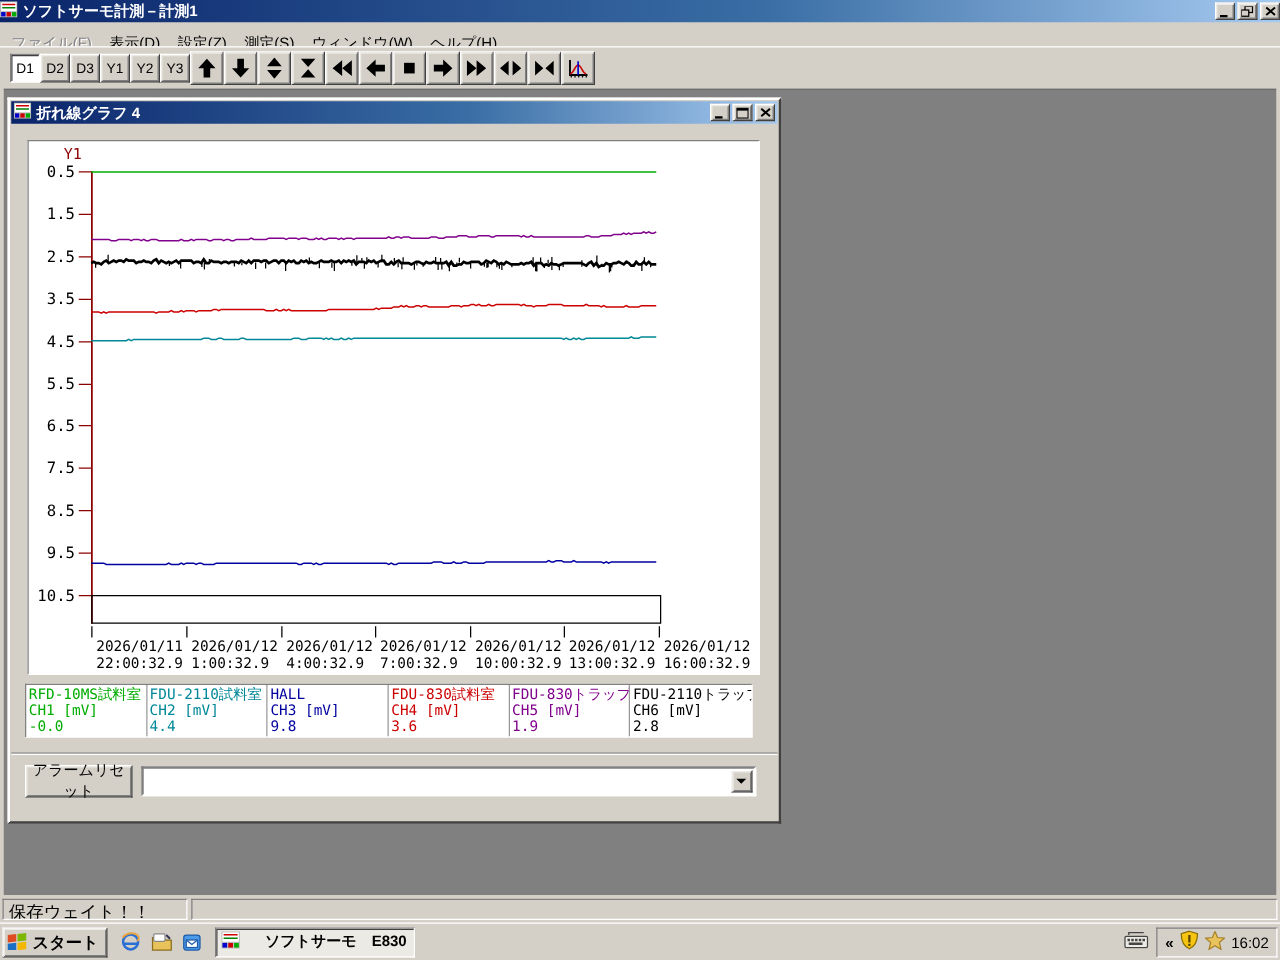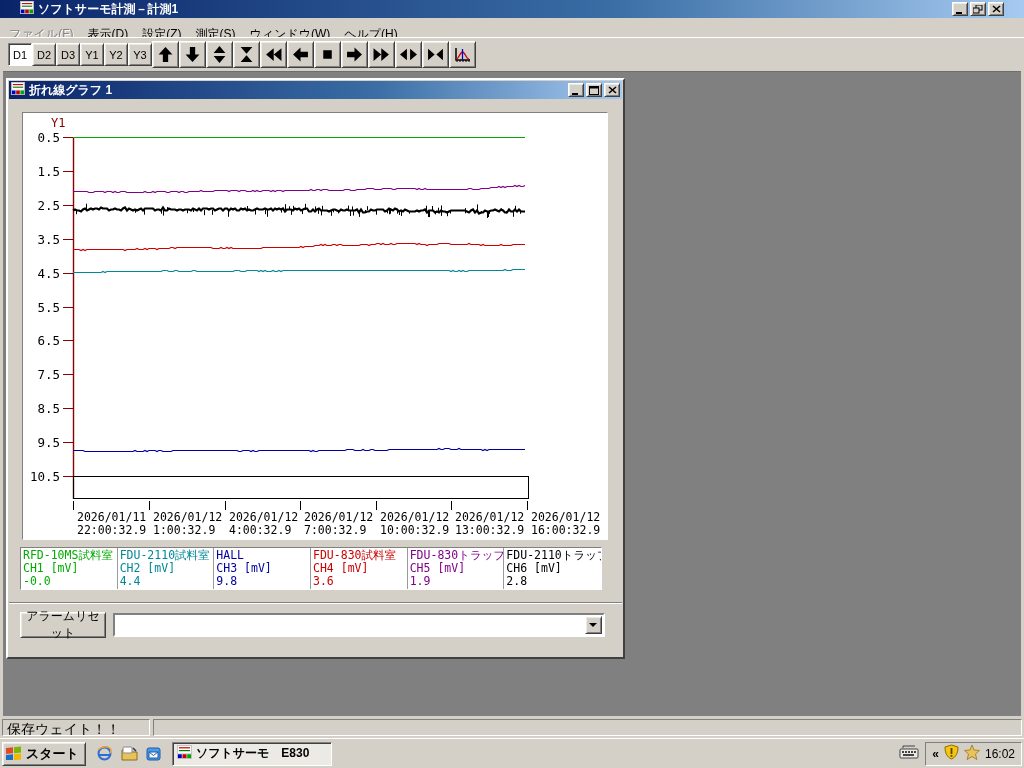--- a/index.html
+++ b/index.html
@@ -8,21 +8,21 @@
 
   
   .raised { background:#D4D0C8; border:1px solid; border-color:#FFFFFF #404040 #404040 #FFFFFF; box-shadow: inset 1px 1px 0 #ECEAE4, inset -1px -1px 0 #808080; }
   .pressed { background:#FFFFFF; border:1px solid; border-color:#808080 #FFFFFF #FFFFFF #808080; box-shadow: inset 1px 1px 0 #404040; }
   .sunken { border:1px solid; border-color:#808080 #FFFFFF #FFFFFF #808080; }
   .deep-sunken { border:2px solid; border-color:#808080 #FFFFFF #FFFFFF #808080; background:#fff; }
 
   
   .titlebar { position:absolute; left:0; top:0; width:1024px; height:18px;
     background:linear-gradient(90deg,#0A246A 0%,#3A6EA5 60%,#A6CAF0 100%);
-    display:flex; align-items:center; padding:0 20px; }
+    display:flex; align-items:center; padding:0 0; }
   .titlebar .ttl { color:#fff; font-weight:bold; font-size:12px; margin-left:4px; flex:1; white-space:nowrap; overflow:hidden; }
   .tb-btn { width:16px; height:14px; margin-left:2px; display:flex; align-items:center; justify-content:center; }
   .tb-btn svg { display:block; }
 
   .menubar { position:absolute; left:0; top:18px; width:1024px; height:33px; background:#D4D0C8; display:flex; align-items:center; padding-left:2px; border-bottom:1px solid #D4D0C8;text-align:right; }
   .menu-item { padding:1px 7px; color:#000; white-space:nowrap; }
   .menu-item.disabled { color:#848284; text-shadow:1px 1px 0 #fff; }
   .menu-item u { text-decoration:underline; }
 
   .toolbar { position:absolute; left:0; top:37px; width:1024px; height:34px; background:#D4D0C8; display:flex; align-items:center; padding-left:8px; border-top:1px solid #fff; }
@@ -60,21 +60,21 @@
   .status-panel { height:17px; padding:1px 4px; font-size:14px; color:#000; white-space:nowrap; overflow:hidden; }
   .status-panel.first { width:148px; }
   .status-panel.second { flex:1; }
 
   
   .taskbar { position:absolute; left:0; top:738px; width:1024px; height:30px; background:#D4D0C8; border-top:1px solid #fff; display:flex; align-items:center; padding:0 2px; }
   .start-btn { height:24px; padding:0 6px 0 3px; display:flex; align-items:center; gap:4px; font-weight:bold; font-size:13px; }
   .quick { display:flex; align-items:center; gap:7px; margin:0 8px 0 10px; }
   .quick .qicon { width:18px; height:18px; display:flex; align-items:center; justify-content:center; }
   .task-item { height:24px; width:160px; background:#ECEAE4; border:1px solid; border-color:#808080 #FFFFFF #FFFFFF #808080; box-shadow:inset 1px 1px 0 #404040;
-    display:flex; align-items:center; gap:4px; padding:0 4px; font-weight:bold; font-size:12px; white-space:nowrap; overflow:hidden; }
+    display:flex; align-items:center; gap:20px; padding:0 4px; font-weight:bold; font-size:12px; white-space:nowrap; overflow:hidden; }
   .tray-spacer { flex:1; }
   .kbd-icon { margin-right:6px; }
   .tray { height:24px; border:1px solid; border-color:#808080 #FFFFFF #FFFFFF #808080; display:flex; align-items:center; gap:5px; padding:0 6px; }
   .tray .time { font-size:12px; }
   .chev { font-size:12px; font-weight:bold; }
 </style>
 </head>
 <body>
 
 <div class="titlebar">
@@ -207,21 +207,21 @@
         <svg width="14" height="13" viewBox="0 0 16 15">
             <rect x="0" y="0" width="16" height="15" fill="#c0c0c0"></rect>
             <rect x="1" y="1" width="14" height="8" fill="#fff"></rect>
             <path d="M2 3 H14" stroke="#c00" stroke-width="1.3" fill="none"></path>
             <path d="M2 6 H14" stroke="#008000" stroke-width="1.3" fill="none"></path>
             <rect x="1" y="10" width="4" height="4" fill="#00c"></rect>
             <rect x="6" y="10" width="4" height="4" fill="#c00"></rect>
             <rect x="11" y="10" width="4" height="4" fill="#0a0"></rect>
           </svg>
       </span>
-      <span class="ttl">折れ線グラフ 1</span>
+      <span class="ttl">折れ線グラフ 4</span>
       <span class="tb-btn raised">
           <svg width="10" height="9">
             <rect x="1" y="7" width="6" height="2" fill="#000"></rect>
           </svg>
         </span>
       <span class="tb-btn raised">
           <svg width="10" height="9">
             <rect x="0.5" y="0.5" width="9" height="8" fill="none" stroke="#000"></rect>
             <rect x="0.5" y="0.5" width="9" height="2" fill="#000"></rect>
           </svg>

